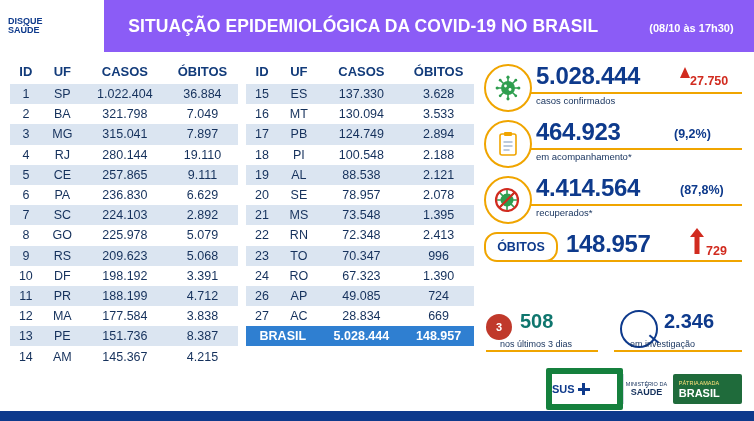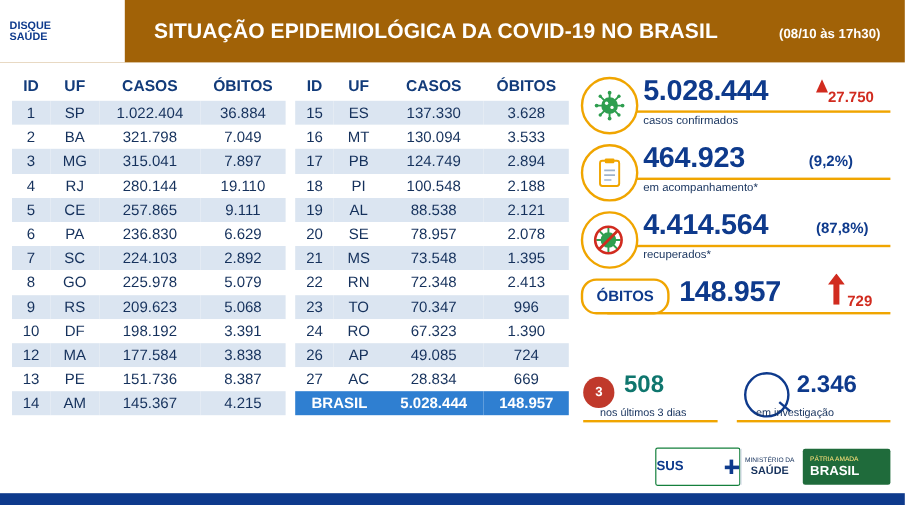--- a/index.html
+++ b/index.html
@@ -1,20 +1,20 @@
 <!DOCTYPE html>
 <html><head>
 <meta charset="utf-8">
 <style>
   html,body{margin:0;padding:0;}
   body{width:754px;height:421px;background:#ffffff;font-family:"Liberation Sans",sans-serif;overflow:hidden;}
   .page{position:relative;width:754px;height:421px;background:#ffffff;}
 
   
-  .header{position:absolute;left:0;top:0;width:754px;height:52px;background:#a16207;display:flex;align-items:center;}
+  .header{position:absolute;left:0;top:0;width:754px;height:52px;background:#8b5cf6;display:flex;align-items:center;}
   .logo{width:104px;height:52px;background:#ffffff;display:flex;flex-direction:column;justify-content:center;padding-left:8px;box-sizing:border-box;}
   .logo .l1{font-size:9px;font-weight:bold;color:#0e3a8c;line-height:9px;letter-spacing:0px;}
   .logo .l2{font-size:9px;font-weight:bold;color:#0e3a8c;line-height:9px;}
   .logoWrap{position:relative;width:104px;height:52px;}
   .htitle{flex:1;display:flex;align-items:baseline;justify-content:center;padding-left:4px;}
   .htitle .main{font-size:17.5px;font-weight:bold;color:#ffffff;letter-spacing:.1px;}
   .htitle .sub{font-size:11px;font-weight:bold;color:#ffffff;margin-left:6px;padding-left:45px;}
 
   
   .tables{position:absolute;left:10px;top:60px;width:470px;}
@@ -50,21 +50,21 @@
   .n508{position:absolute;left:36px;top:2px;font-size:20px;font-weight:bold;color:#0f766e;}
   .cap508{position:absolute;left:16px;top:31px;font-size:9px;color:#15315c;}
   .lens{position:absolute;left:136px;top:2px;width:34px;height:34px;border-radius:50%;border:2px solid #0e3a8c;}
   .lenshandle{position:absolute;left:164px;top:30px;width:12px;height:2px;background:#0e3a8c;transform:rotate(40deg);}
   .n2346{position:absolute;left:180px;top:2px;font-size:20px;font-weight:bold;color:#0e3a8c;}
   .cap2346{position:absolute;left:146px;top:31px;font-size:9px;color:#15315c;}
   .hline{position:absolute;background:#f0a500;height:2px;}
 
   
   .footer{position:absolute;left:546px;top:372px;width:196px;height:34px;display:flex;align-items:center;}
-  .sus{width:70px;height:30px;border:1px solid #15803d;border-radius:2px;display:flex;align-items:center;justify-content:space-between;background:#fff;}
+  .sus{width:70px;height:30px;border:6px solid #15803d;border-radius:2px;display:flex;align-items:center;justify-content:flex-start;background:#fff;}
   .sus .sustxt{font-size:11px;font-weight:bold;color:#0e3a8c;margin-right:3px;}
   .cross{width:12px;height:12px;position:relative;}
   .cross:before,.cross:after{content:"";position:absolute;background:#0e3a8c;}
   .cross:before{left:4.5px;top:0;width:3px;height:12px;}
   .cross:after{top:4.5px;left:0;width:12px;height:3px;}
   .ms{width:48px;height:30px;display:flex;flex-direction:column;justify-content:center;align-items:center;border-left:1px solid #cfd8e3;}
   .ms .t{font-size:5.5px;color:#15315c;line-height:6px;}
   .ms .b{font-size:9px;font-weight:bold;color:#15315c;line-height:10px;}
   .gov{margin-left:4px;width:74px;height:30px;background:#1f6b3b;border-radius:2px;display:flex;flex-direction:column;justify-content:center;padding-left:6px;box-sizing:border-box;}
   .gov .t{font-size:5.5px;color:#ffe27a;line-height:7px;}
@@ -154,20 +154,26 @@
               <td class="colid">9</td>
               <td class="coluf">RS</td>
               <td class="colcasos">209.623</td>
               <td class="colob">5.068</td>
             </tr>
             <tr>
               <td class="colid">10</td>
               <td class="coluf">DF</td>
               <td class="colcasos">198.192</td>
               <td class="colob">3.391</td>
+            </tr>
+            <tr>
+              <td class="colid">11</td>
+              <td class="coluf">PR</td>
+              <td class="colcasos">188.199</td>
+              <td class="colob">4.712</td>
             </tr>
             <tr>
               <td class="colid">12</td>
               <td class="coluf">MA</td>
               <td class="colcasos">177.584</td>
               <td class="colob">3.838</td>
             </tr>
             <tr>
               <td class="colid">13</td>
               <td class="coluf">PE</td>

